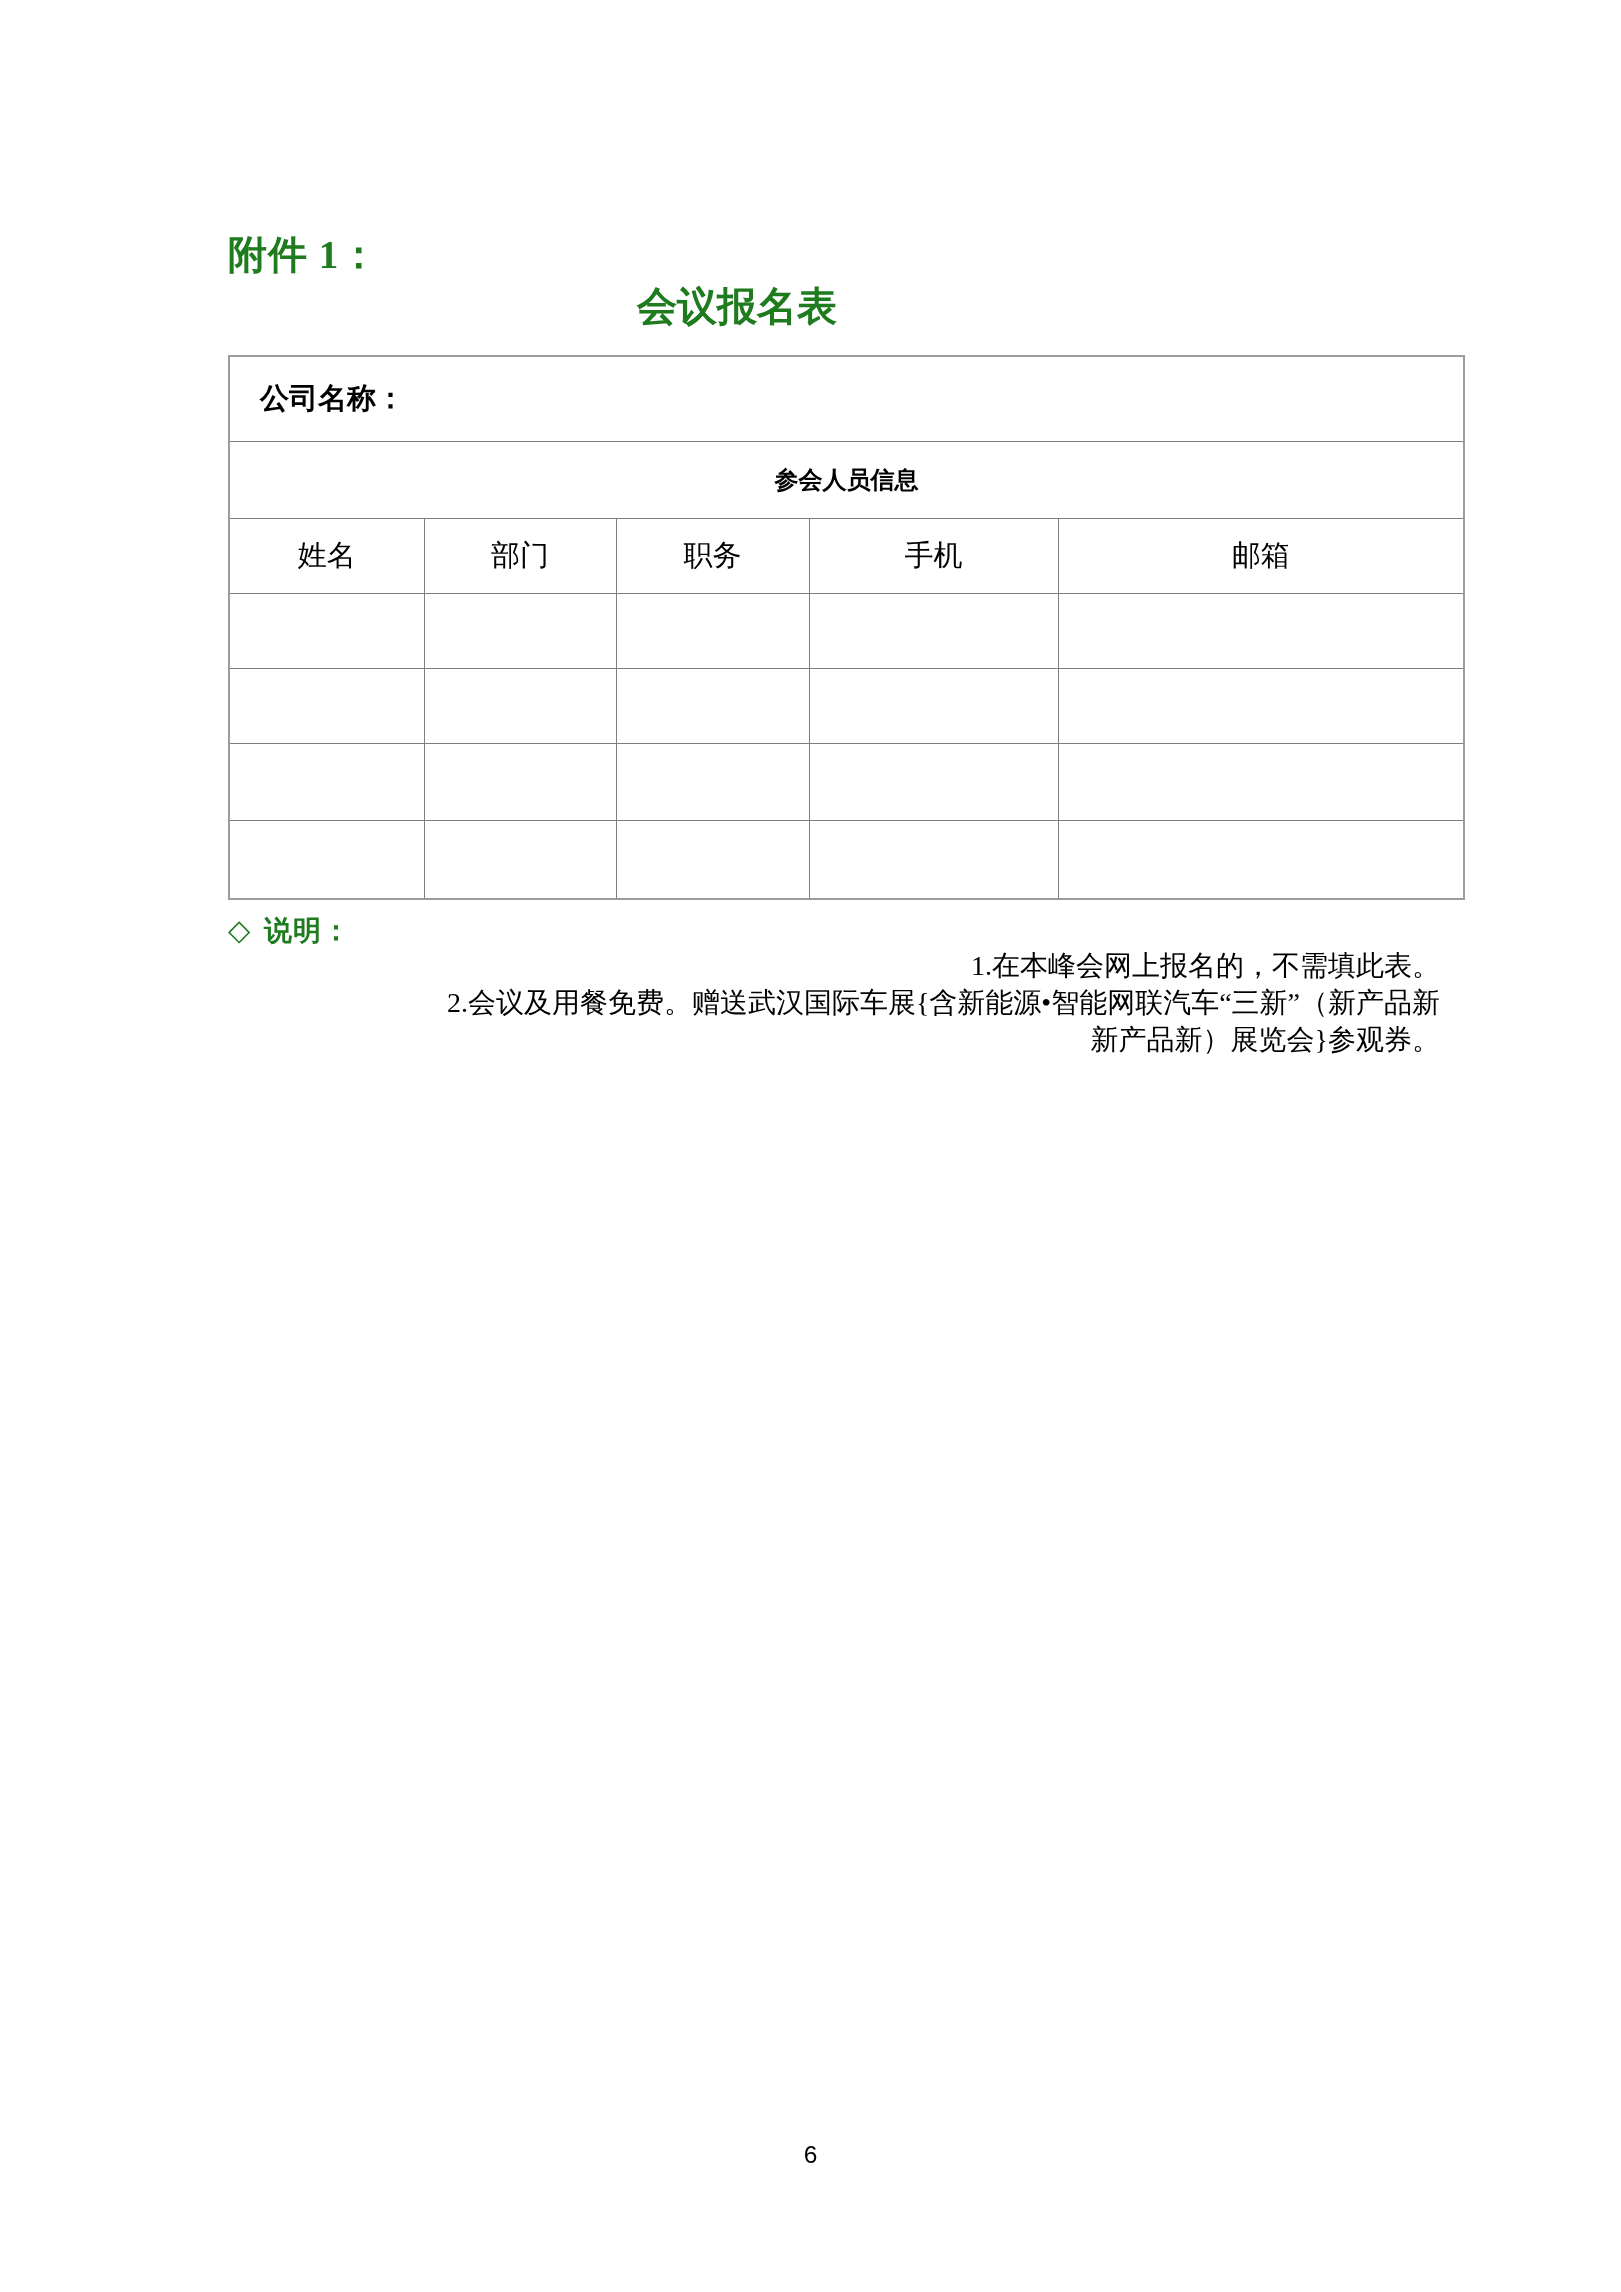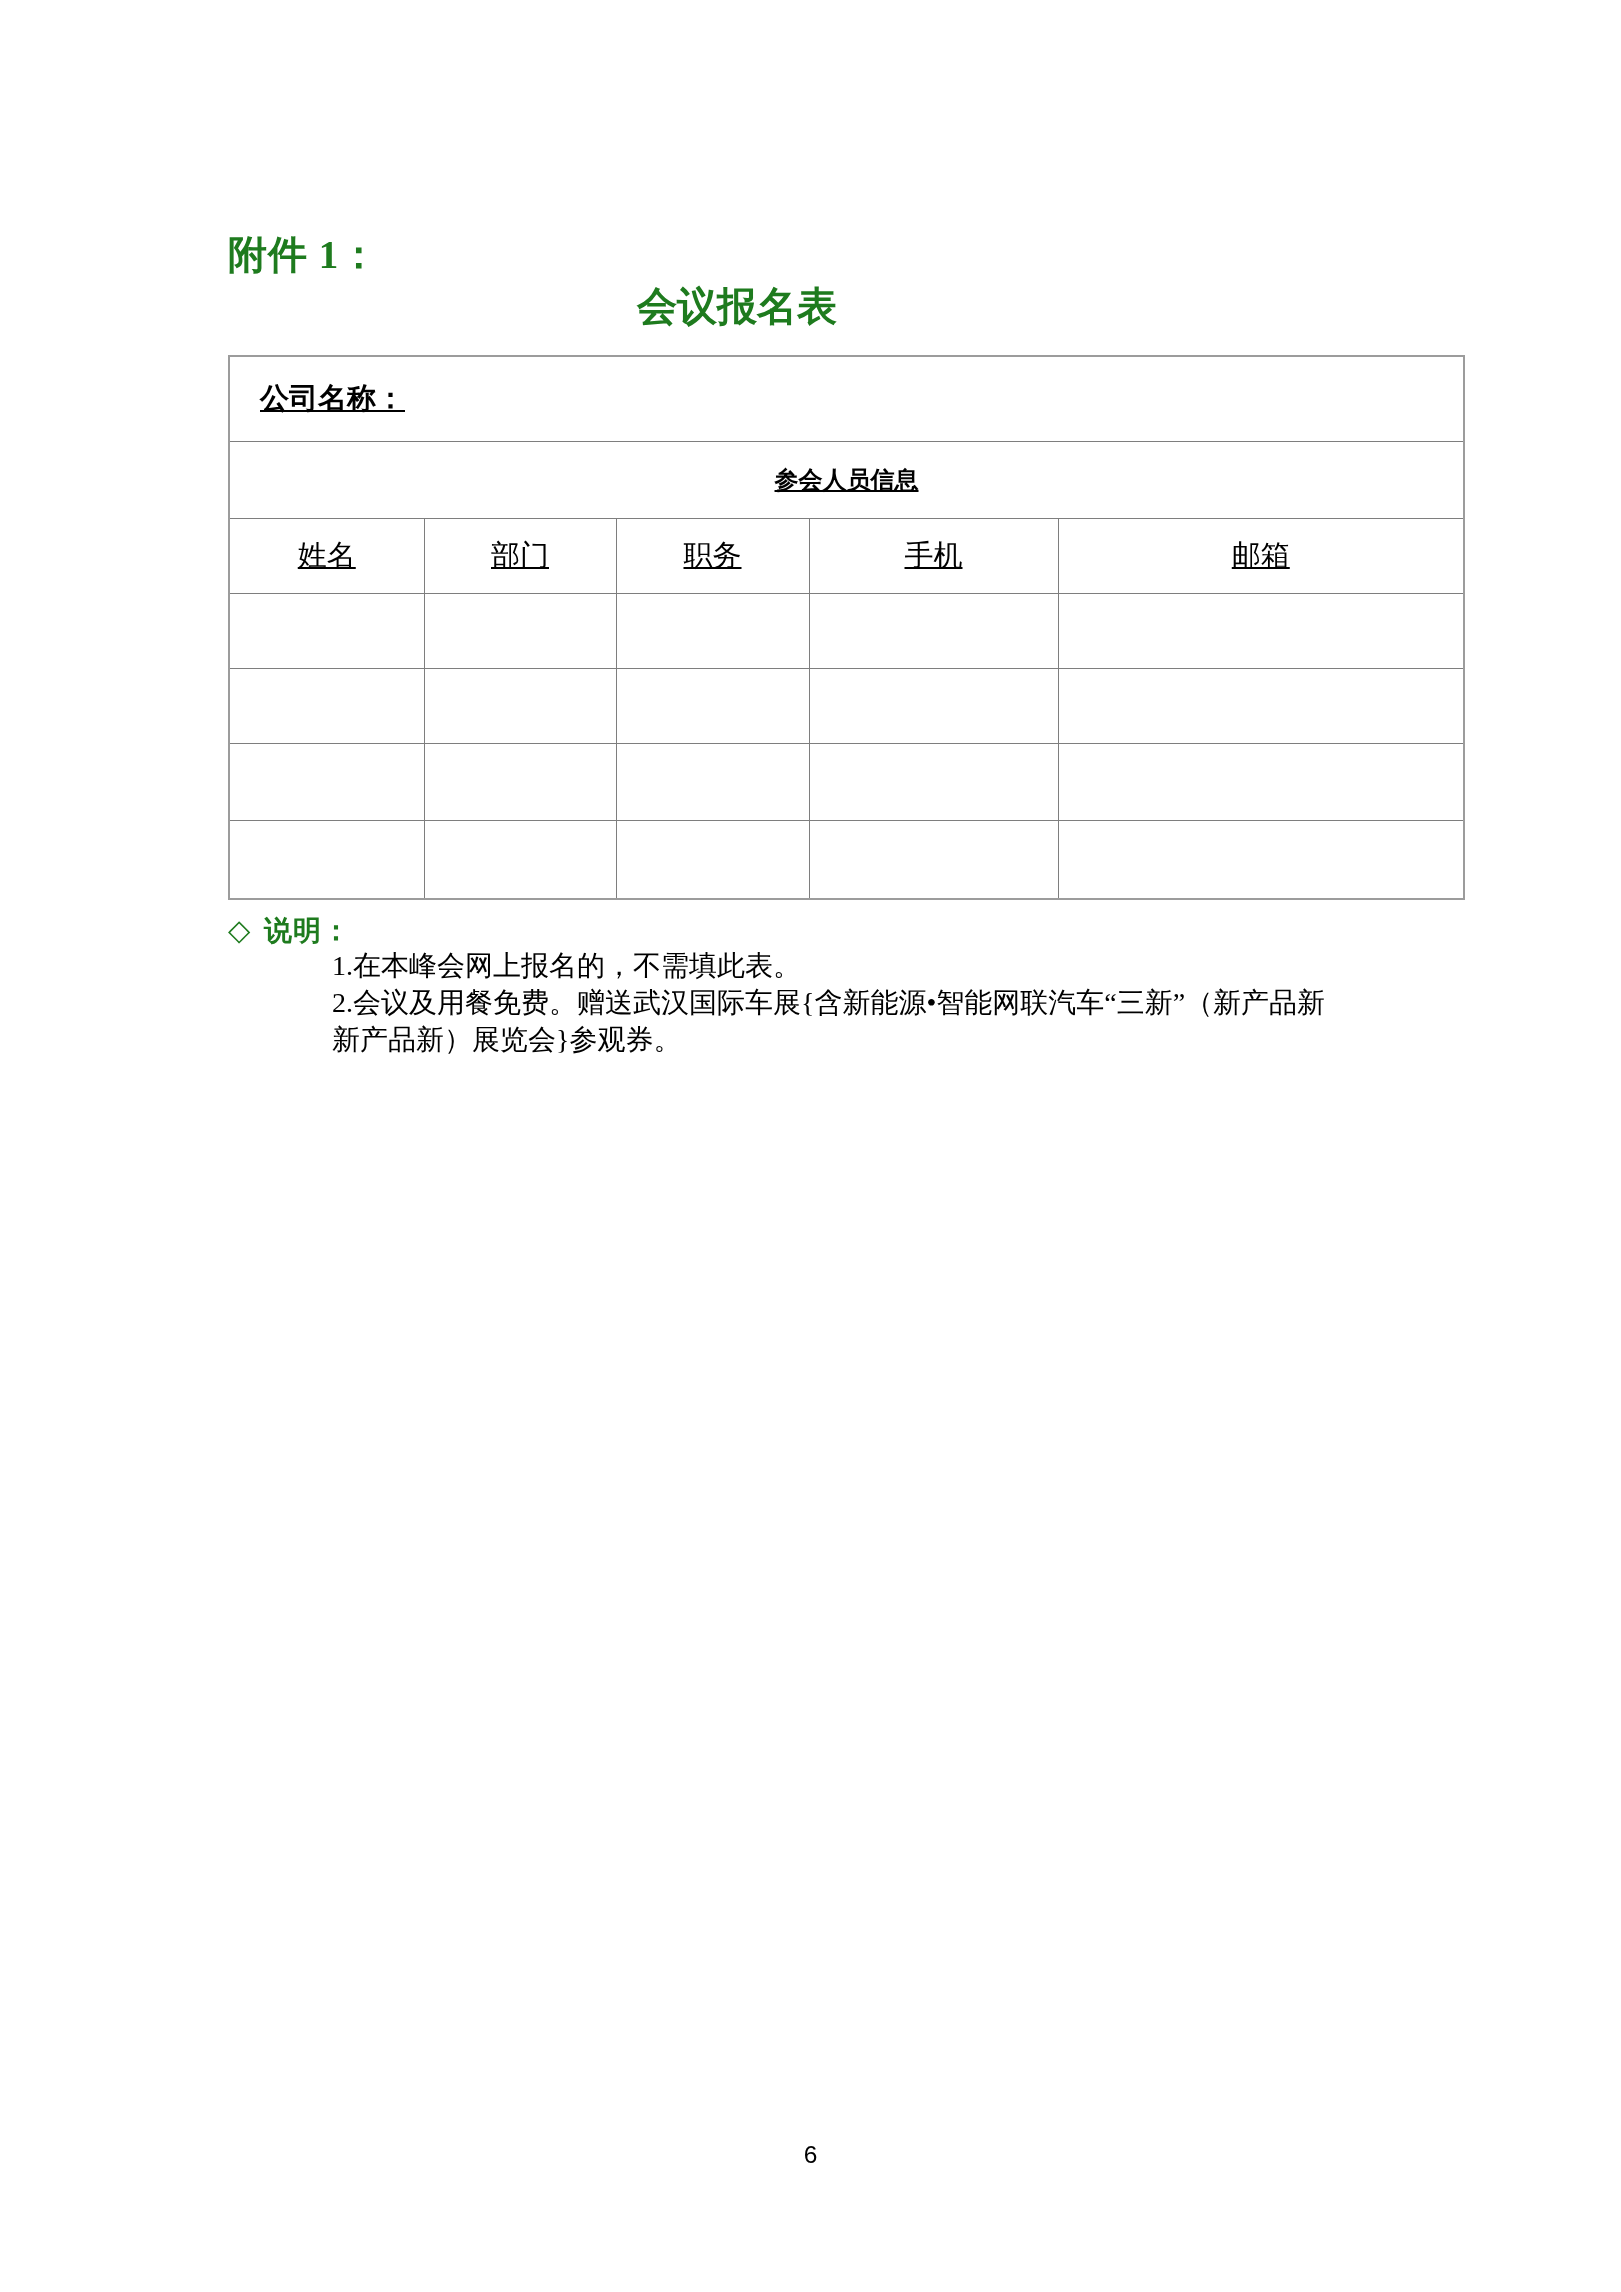--- a/index.html
+++ b/index.html
@@ -48,21 +48,20 @@
     height: 545px;
     border-collapse: collapse;
     table-layout: fixed;
     border: 2px solid var(--table-outer-border);
   }
   .reg-table td {
     border: 1px solid var(--table-border);
     vertical-align: middle;
     padding: 0;
     overflow: hidden;
-    text-decoration: underline;
   }
   .row-company      { height: 85px; }
   .row-section      { height: 77px; }
   .row-headers      { height: 75px; }
   .row-empty-a      { height: 75px; }
   .row-empty-b      { height: 75px; }
   .row-empty-c      { height: 77px; }
   .row-empty-d      { height: 78px; }
 
   .cell-company {
@@ -103,20 +102,21 @@
     letter-spacing: 1px;
   }
   .notes-body {
     position: absolute;
     left: 332px;
     top: 947px;
     width: 1108px;
     font-size: 28px;
     line-height: 37px;
     color: #000000;
+    text-align: right;
   }
 
   
   .page-number {
     position: absolute;
     left: 0;
     top: 2141px;
     width: 1621px;
     text-align: center;
     font-family: "Liberation Sans", "DejaVu Sans", sans-serif;

